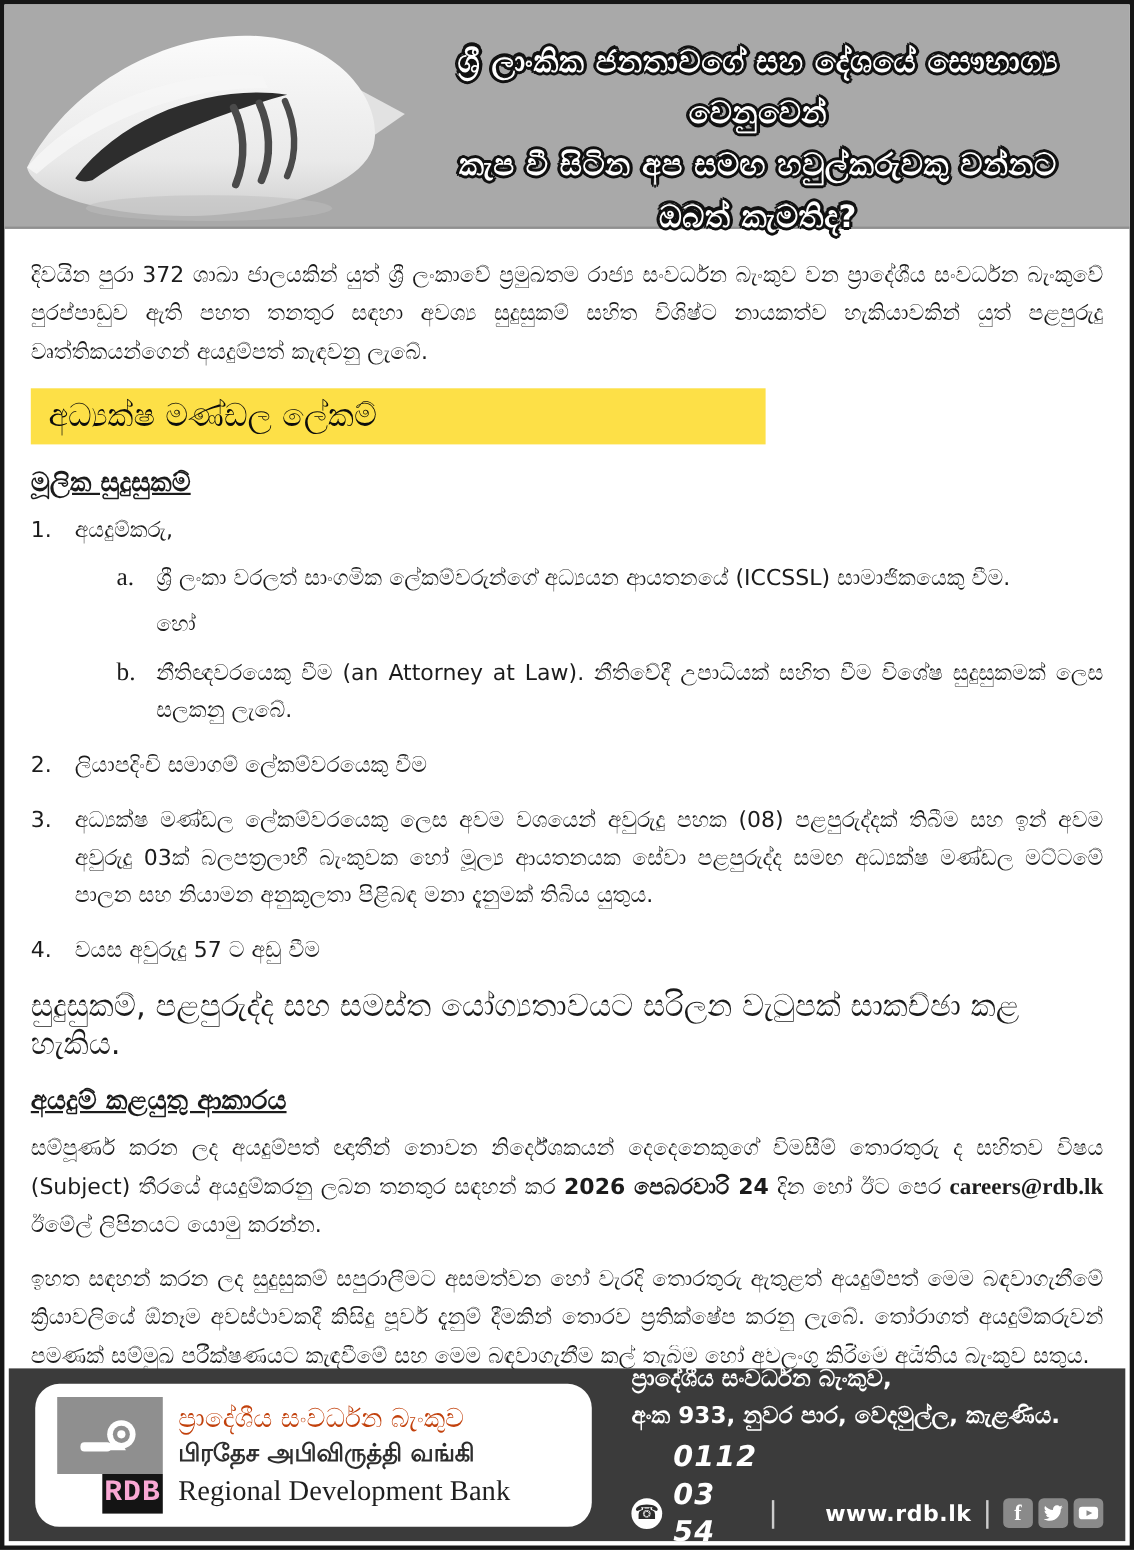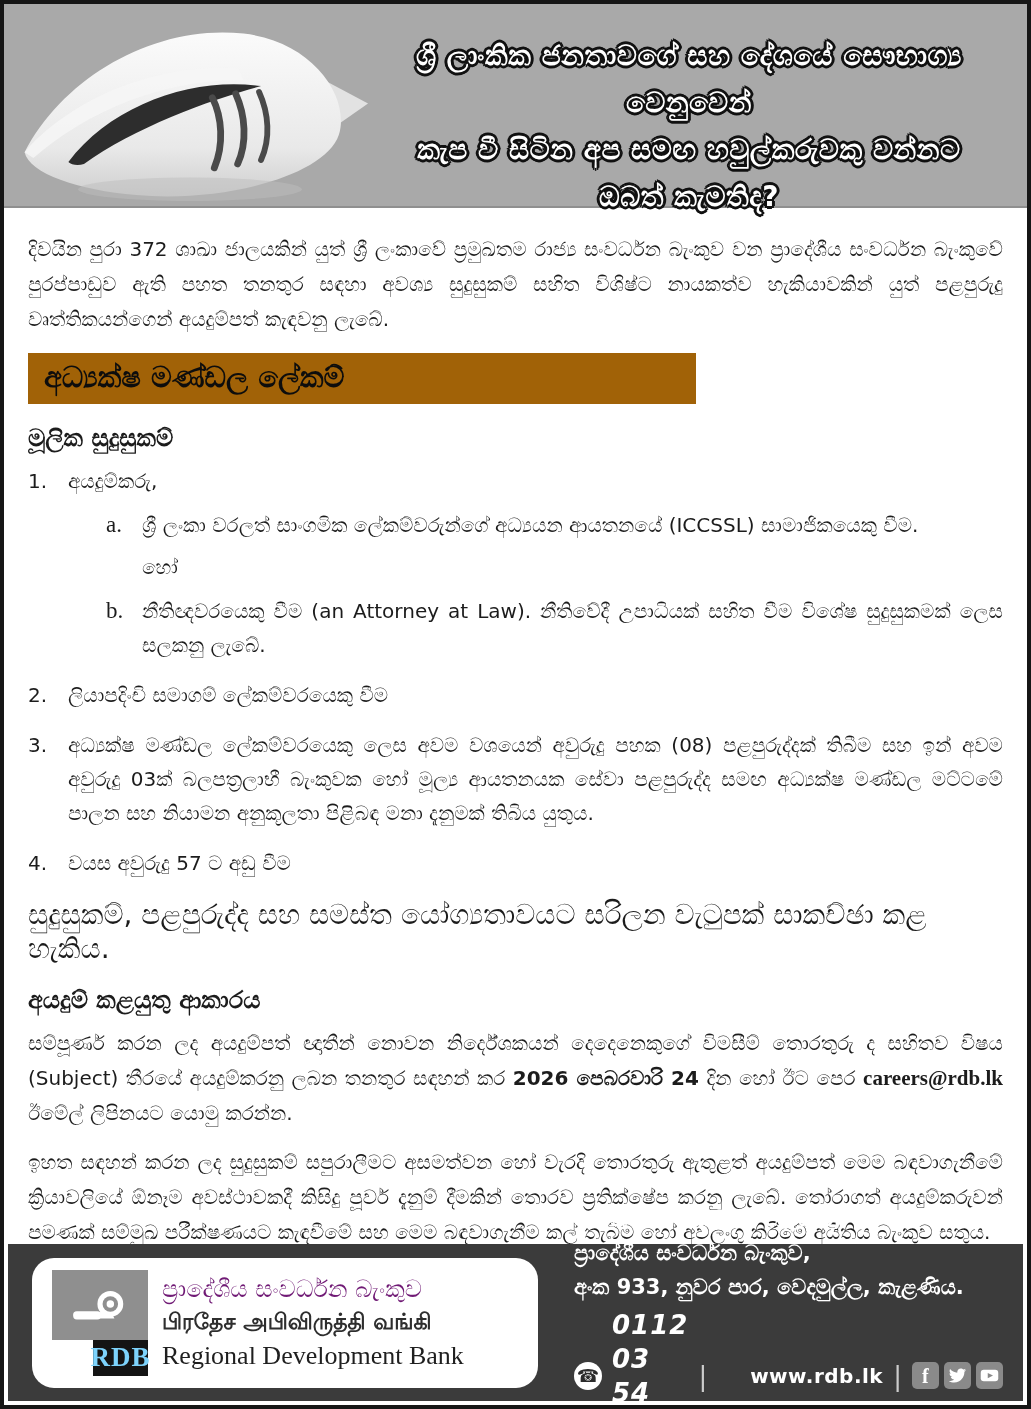--- a/index.html
+++ b/index.html
@@ -20,24 +20,24 @@
     text-align:center; font-weight:bold; font-size:28px; line-height:47px;
     color:#ffffff; letter-spacing:.5px;
     text-shadow:
       -2px -2px 0 #111, 2px -2px 0 #111, -2px 2px 0 #111, 2px 2px 0 #111,
       0 -3px 0 #111, 0 3px 0 #111, -3px 0 0 #111, 3px 0 0 #111;
   }
   
   .content{ padding:20px 24px 0 24px; }
   .intro{ font-size:20px; line-height:35px; text-align:justify; margin-top:4px; }
   .title-bar{
-    margin-top:16px; width:668px; background:#a16207;
-    padding:7px 16px 9px 16px; font-size:29px; font-weight:bold; color:#0d0d0d;
-  }
-  .sec-heading{ margin-top:20px; font-size:24px; font-weight:bold; }
+    margin-top:16px; width:668px; background:#fde047;
+    padding:7px 16px 9px 16px; font-size:29px; font-weight:normal; color:#0d0d0d;
+  }
+  .sec-heading{ margin-top:20px; font-size:24px; font-weight:bold;text-decoration:underline; }
   .num-item{ display:flex; margin-top:12px; font-size:20px; line-height:34px; }
   .num-col{ flex:none; width:40px; }
   .num-body{ flex:1; text-align:justify; }
   .sub-item{ display:flex; margin:10px 0 0 78px; font-size:20px; line-height:34px; }
   .sub-letter{ flex:none; width:36px; font-family:"Liberation Serif", serif; font-size:23px; }
   .sub-body{ flex:1; text-align:justify; }
   .or-line{ margin:8px 0 0 114px; font-size:20px; line-height:34px; }
   .salary-note{ margin-top:18px; font-size:28px; line-height:34px; }
   .apply-p{ margin-top:12px; font-size:20px; line-height:35px; text-align:justify; }
   .apply-p .b-date{ font-weight:bold; }
@@ -47,28 +47,28 @@
     position:absolute; left:4px; right:4px; bottom:4px; height:157px;
     background:#3b3b3b; display:flex; align-items:center; padding:0 24px;
   }
   .logo-card{
     background:#ffffff; border-radius:22px; width:506px; height:130px;
     display:flex; align-items:center; padding:0 14px 0 20px; flex:none;
   }
   .logo-mark{ flex:none; width:96px; height:106px; display:flex; flex-direction:column; }
   .logo-mark-top{ flex:1; background:#8f8f8f; display:flex; align-items:center; justify-content:center; }
   .logo-mark-bottom{
-    flex:none; height:36px; background:#141414; color:#7dd3fc;
+    flex:none; height:36px; background:#141414; color:#f9a8d4;
     font-weight:bold; font-size:27px; letter-spacing:1px;
     display:flex; align-items:center; justify-content:center;
-    font-family:Liberation Serif, serif;
+    font-family:Liberation Mono, monospace;
     margin-left:41px;
   }
   .logo-names{ margin-left:14px; }
-  .logo-name-si{ font-size:24px; color:#701a75; line-height:34px; }
+  .logo-name-si{ font-size:24px; color:#c2410c; line-height:34px; }
   .logo-name-ta{ font-size:22px; font-weight:bold; color:#2e2e2e; line-height:32px; }
   .logo-name-en{ font-size:26px; color:#1f1f1f; line-height:36px; font-family:"Liberation Serif", serif; }
   .contact{ margin-left:36px; color:#ffffff; font-size:21px; font-weight:bold; line-height:34px; }
   .contact-row{ display:flex; align-items:center; margin-top:4px; gap:10px; }
   .phone-badge{
     width:28px; height:28px; border-radius:50%; background:#ffffff; color:#2b2b2b;
     display:flex; align-items:center; justify-content:center; font-size:18px; flex:none;
   }
   .phone-number{ font-style:italic; font-size:26px; letter-spacing:1px; }
   .sep{ font-weight:normal; font-size:26px; color:#cccccc; }

